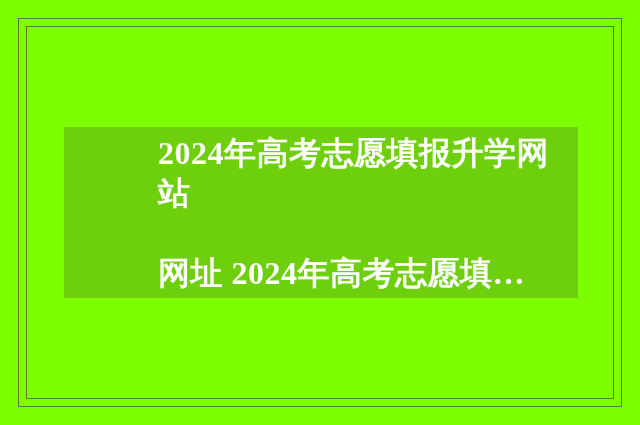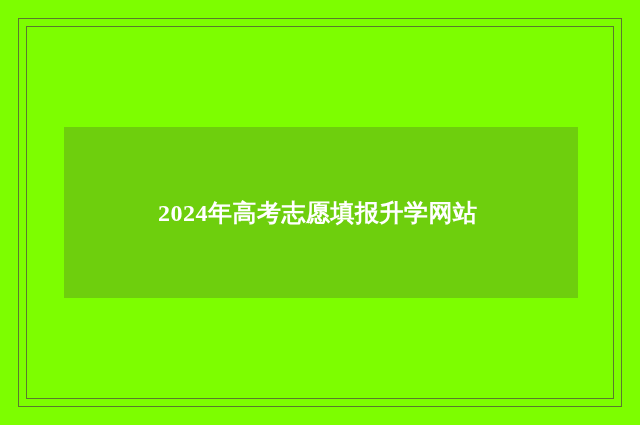--- a/index.html
+++ b/index.html
@@ -59,21 +59,21 @@
     justify-content: center;
     align-items: flex-start;
   }
 
   .headline {
     margin: 0;
     padding: 0 0 0 94px;
     color: #ffffff;
     font-family: "Liberation Serif", "DejaVu Serif", serif;
     font-weight: bold;
-    font-size: 24px;
+    font-size: 32px;
     line-height: 40px;
     letter-spacing: 0.5px;
     text-align: left;
     white-space: pre-line;
     text-rendering: optimizeLegibility;
   }
 
   .headline-line {
     display: block;
   }
@@ -82,16 +82,17 @@
 <body>
 
 <div class="canvas">
 
   <div class="frame-outer"></div>
   <div class="frame-inner"></div>
 
   <div class="content-card">
     <h1 class="headline">
       <span class="headline-line">2024年高考志愿填报升学网站</span>
+      <span class="headline-line">网址 2024年高考志愿填…</span>
     </h1>
   </div>
 
 </div>
 
 </body></html>

